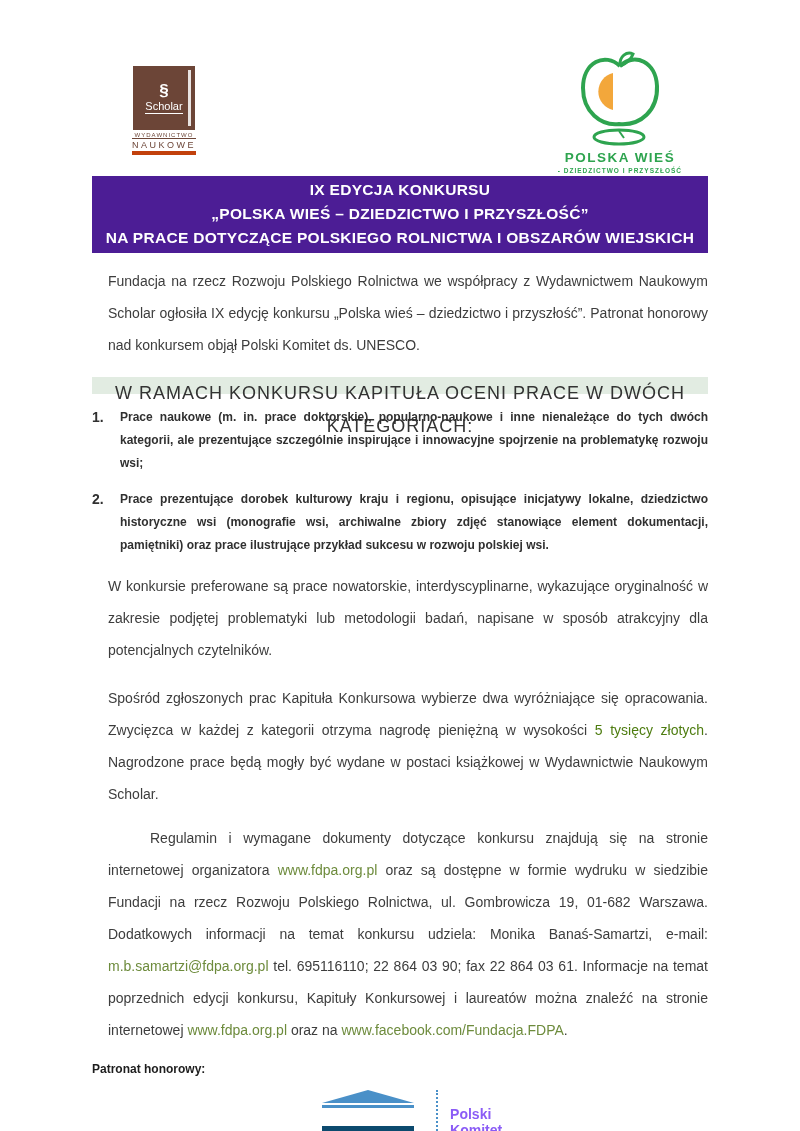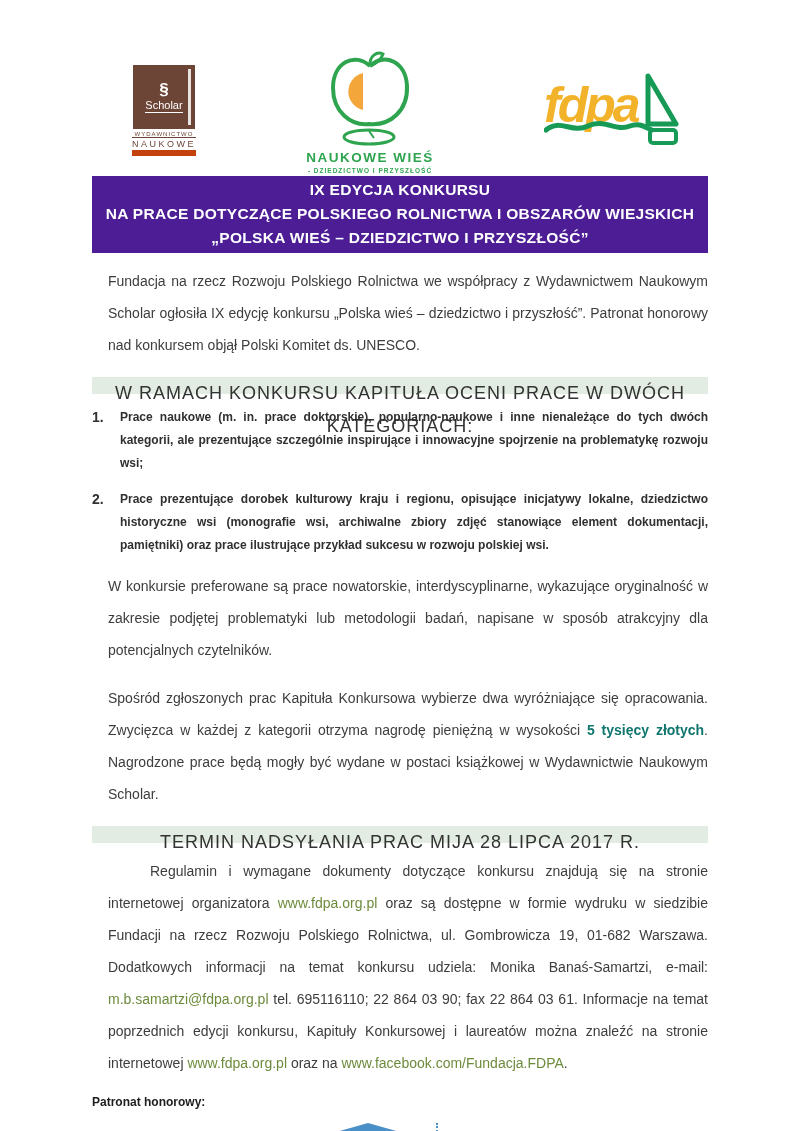--- a/index.html
+++ b/index.html
@@ -12,31 +12,31 @@
   
   .logo-row{display:flex;justify-content:space-between;align-items:center;height:108px;padding:0 26px 0 40px;}
   .logo-cell{display:flex;flex-direction:column;align-items:center;}
   
   .scholar-book{width:60px;height:62px;background:#6c4537;border:1px solid #6c4537;position:relative;
     display:flex;flex-direction:column;align-items:center;justify-content:center;color:#fff;}
   .scholar-book:after{content:"";position:absolute;right:3px;top:3px;bottom:3px;width:3px;background:#fff;opacity:.85;}
   .scholar-glyph{font-size:17px;font-weight:bold;line-height:18px;}
   .scholar-name{font-size:11px;border-bottom:1px solid #fff;line-height:13px;}
   .scholar-sub1{font-size:6px;color:#6c4537;letter-spacing:1px;margin-top:2px;}
-  .scholar-sub2{font-size:9px;color:#6c4537;letter-spacing:2.5px;border-top:1px solid #6c4537;border-bottom:6px solid #c2410c;padding:1px 0;}
+  .scholar-sub2{font-size:9px;color:#6c4537;letter-spacing:2.5px;border-top:1px solid #6c4537;border-bottom:4px solid #c2410c;padding:1px 0;}
   
   .pw-text1{color:#2ea44f;font-weight:bold;font-size:13.5px;letter-spacing:1.5px;margin-top:2px;}
   .pw-text2{color:#2ea44f;font-weight:bold;font-size:6.5px;letter-spacing:1px;margin-top:2px;}
   
   .banner{background:#4c1d95;color:#fff;text-align:center;font-weight:bold;
     font-size:15.5px;line-height:24px;padding:2px 0 3px 0;margin-top:12px;letter-spacing:.3px;}
   
   p.body{font-size:14px;line-height:32px;text-align:justify;margin:12px 0 0 16px;}
   p.body.gap{margin-top:16px;}
-  .bold{font-weight:bold;color:#0f766e;}
+  .bold{font-weight:normal;color:#4d7c0f;}
   a.glink{color:#6d8b3c;font-weight:normal;text-decoration:none;}
   .section-head{background:#e2ece2;color:#333;text-align:center;font-size:18px;
     letter-spacing:1px;line-height:33px;height:17px;margin-top:16px;}
   
   .nlist{margin-top:12px;font-weight:bold;color:#303030;}
   .nitem{display:flex;margin-bottom:13px;}
   .nitem .num{width:28px;flex:none;font-size:14px;line-height:23px;}
   .nitem .ntext{font-size:12px;line-height:23px;text-align:justify;}
   .contact{text-indent:42px;}
   
@@ -72,59 +72,50 @@
     </div>
 
     <div class="logo-cell">
       <svg width="110" height="102" viewBox="0 0 110 102">
         <path d="M55,20 C40,6 18,16 18,42 C18,66 36,80 54,78 C76,80 93,64 92,40 C91,16 70,6 55,20" fill="none" stroke="#2ea44f" stroke-width="4"></path>
         <path d="M55,20 C54,10 62,5 68,8 C66,14 60,18 55,20" fill="none" stroke="#2ea44f" stroke-width="3"></path>
         <path d="M48,27 A19,19 0 0 0 48,64 L48,27 Z" fill="#f3a73b"></path>
         <ellipse cx="54" cy="91" rx="25" ry="7" fill="none" stroke="#2ea44f" stroke-width="3"></ellipse>
         <path d="M54,85 L59,92" stroke="#2ea44f" stroke-width="2"></path>
       </svg>
-      <span class="pw-text1">NAUKOWE WIEŚ</span>
+      <span class="pw-text1">POLSKA WIEŚ</span>
       <span class="pw-text2">- DZIEDZICTWO I PRZYSZŁOŚĆ</span>
     </div>
 
-    <div class="logo-cell">
-      <svg width="138" height="84" viewBox="0 0 138 84">
-        <text x="0" y="54" font-family="Liberation Sans, sans-serif" font-size="50" font-weight="bold" font-style="italic" fill="#f2b32a" letter-spacing="-3">fdpa</text>
-        <path d="M104,8 L132,56 L104,56 Z" fill="none" stroke="#169a55" stroke-width="5" stroke-linejoin="round"></path>
-        <path d="M2,62 C16,50 28,66 44,58 C60,50 72,64 86,58 C96,54 102,60 108,62" fill="none" stroke="#169a55" stroke-width="5" stroke-linecap="round"></path>
-        <rect x="106" y="62" width="26" height="13" rx="3" fill="none" stroke="#169a55" stroke-width="4"></rect>
-      </svg>
-    </div>
   </div>
 
   <div class="banner">
     <div>IX EDYCJA KONKURSU</div>
+    <div>„POLSKA WIEŚ – DZIEDZICTWO I PRZYSZŁOŚĆ”</div>
     <div>NA PRACE DOTYCZĄCE POLSKIEGO ROLNICTWA I OBSZARÓW WIEJSKICH</div>
-    <div>„POLSKA WIEŚ – DZIEDZICTWO I PRZYSZŁOŚĆ”</div>
   </div>
 
   <p class="body">Fundacja na rzecz Rozwoju Polskiego Rolnictwa we współpracy z Wydawnictwem Naukowym Scholar ogłosiła IX edycję konkursu „Polska wieś – dziedzictwo i przyszłość”. Patronat honorowy nad konkursem objął Polski Komitet ds. UNESCO.</p>
 
   <div class="section-head">W RAMACH KONKURSU KAPITUŁA OCENI PRACE W DWÓCH KATEGORIACH:</div>
 
   <div class="nlist">
     <div class="nitem">
       <span class="num">1.</span>
       <span class="ntext">Prace naukowe (m. in. prace doktorskie), popularno-naukowe i inne nienależące do tych dwóch kategorii, ale prezentujące szczególnie inspirujące i innowacyjne spojrzenie na problematykę rozwoju wsi;</span>
     </div>
     <div class="nitem">
       <span class="num">2.</span>
       <span class="ntext">Prace prezentujące dorobek kulturowy kraju i regionu, opisujące inicjatywy lokalne, dziedzictwo historyczne wsi (monografie wsi, archiwalne zbiory zdjęć stanowiące element dokumentacji, pamiętniki) oraz prace ilustrujące przykład sukcesu w rozwoju polskiej wsi.</span>
     </div>
   </div>
 
   <p class="body" style="margin-top:2px;">W konkursie preferowane są prace nowatorskie, interdyscyplinarne, wykazujące oryginalność w zakresie podjętej problematyki lub metodologii badań, napisane w sposób atrakcyjny dla potencjalnych czytelników.</p>
   <p class="body gap"><span>Spośród zgłoszonych prac Kapituła Konkursowa wybierze dwa wyróżniające się opracowania. Zwycięzca w każdej z kategorii otrzyma nagrodę pieniężną w wysokości </span><span class="bold">5 tysięcy złotych</span><span>. Nagrodzone prace będą mogły być wydane w postaci książkowej w Wydawnictwie Naukowym Scholar.</span></p>
 
-  <div class="section-head">TERMIN NADSYŁANIA PRAC MIJA 28 LIPCA 2017 R.</div>
 
   <p class="body contact"><span>Regulamin i wymagane dokumenty dotyczące konkursu znajdują się na stronie internetowej organizatora </span><a class="glink" href="#">www.fdpa.org.pl</a><span> oraz są dostępne w formie wydruku w siedzibie Fundacji na rzecz Rozwoju Polskiego Rolnictwa, ul. Gombrowicza 19, 01-682 Warszawa. Dodatkowych informacji na temat konkursu udziela: Monika Banaś-Samartzi, e-mail: </span><a class="glink" href="#">m.b.samartzi@fdpa.org.pl</a><span> tel. 695116110; 22 864 03 90; fax 22 864 03 61. Informacje na temat poprzednich edycji konkursu, Kapituły Konkursowej i laureatów można znaleźć na stronie internetowej </span><a class="glink" href="#">www.fdpa.org.pl</a><span> oraz na </span><a class="glink" href="#">www.facebook.com/Fundacja.FDPA</a><span>.</span></p>
 
   <div class="center-label">Patronat honorowy:</div>
 
   <div class="unesco">
     <div class="unesco-left">
       <div class="temple">
         <div class="temple-roof"></div>
         <div class="temple-bar"></div>

